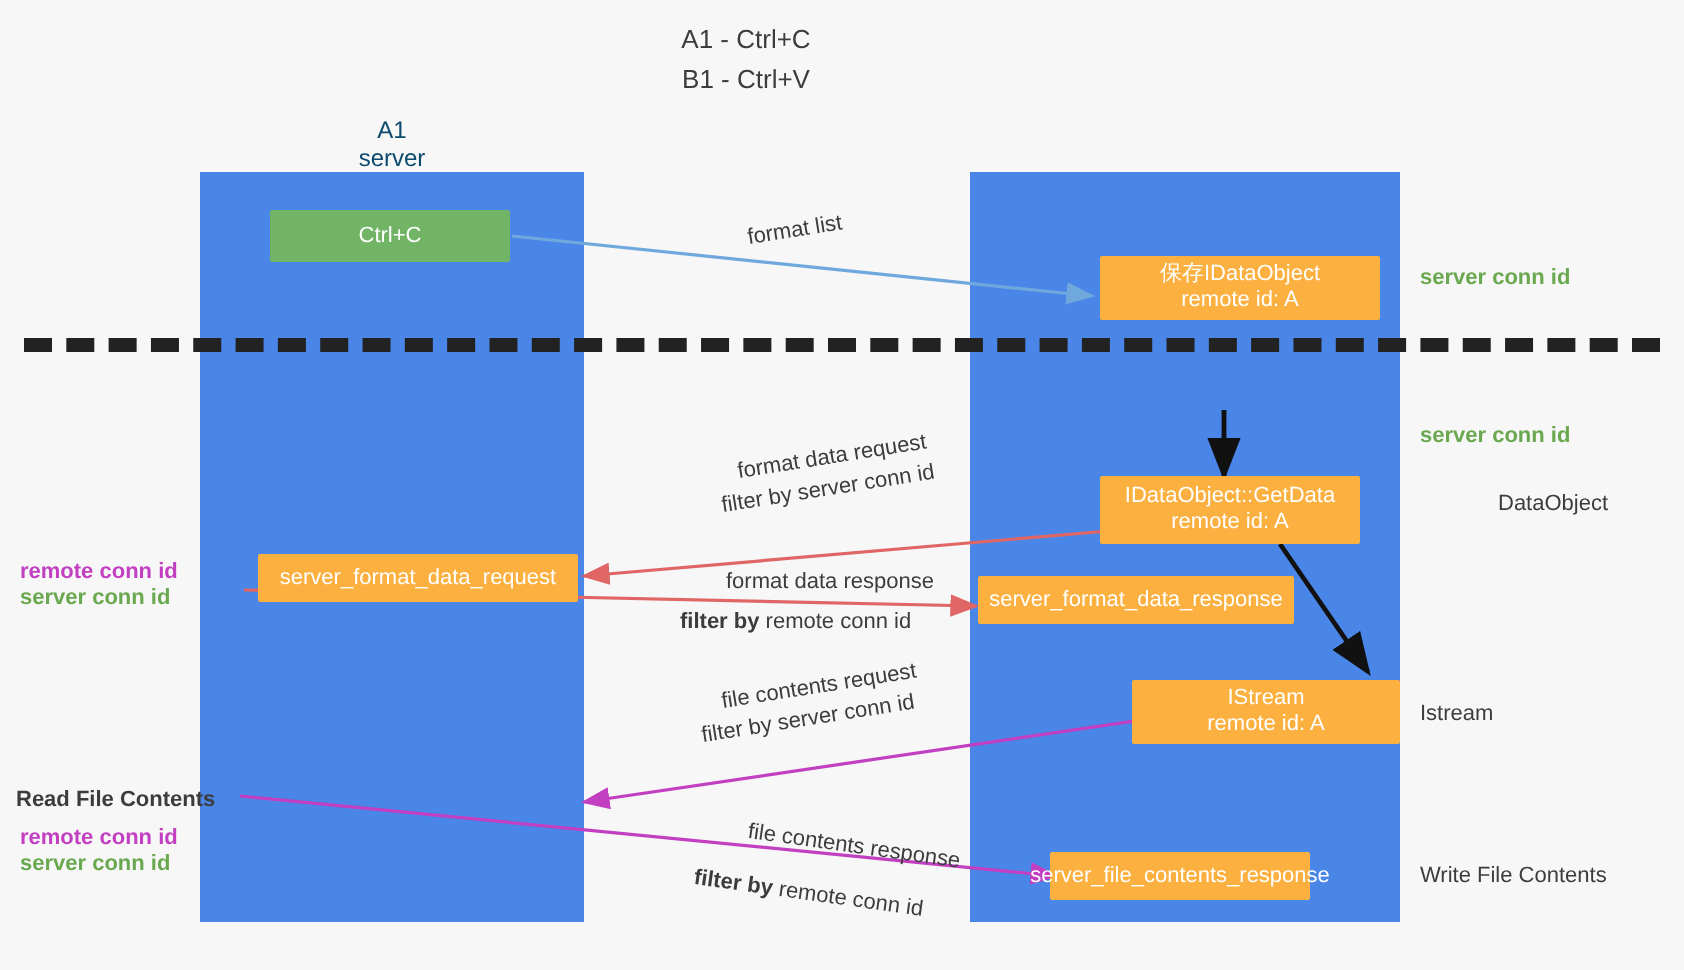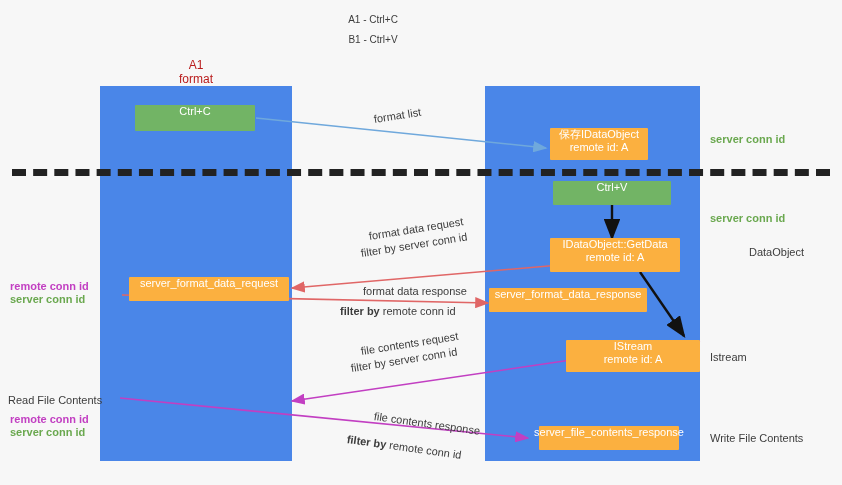--- a/index.html
+++ b/index.html
@@ -8,46 +8,46 @@
     background:#f7f7f7;
     font-family:"Liberation Sans","DejaVu Sans",sans-serif;
     color:#333;
     overflow:hidden;
   }
   #stage{position:relative;width:842px;height:485px;}
 
   
   .title{
     position:absolute;left:0;top:10px;width:746px;
-    text-align:center;font-size:10px;color:#3c3c3c;line-height:20px;
+    text-align:center;font-size:13px;color:#3c3c3c;line-height:20px;
   }
 
   
   .lane-head{
-    position:absolute;text-align:center;font-size:12px;color:#b91c1c;
+    position:absolute;text-align:center;font-size:12px;color:#0c4a6e;
     line-height:14px;width:200px;
   }
   .lane-head .big{display:block;}
   .lane-head .sub{display:block;}
 
   
   .lane{position:absolute;top:86px;height:375px;background:#4a86e8;}
   #lane-a{left:100px;width:192px;}
   #lane-b{left:485px;width:215px;}
 
   
   .dashed{
     position:absolute;left:12px;top:169px;width:818px;height:0;
     border-top:7px dashed #222;
   }
 
   
   .box{
     position:absolute;box-sizing:border-box;
-    display:flex;align-items:center;
+    display:flex;align-items:center;justify-content:center;
     flex-direction:column;
     color:#fff;font-size:11px;line-height:13px;text-align:center;
     border-radius:1px;
   }
   .box.green{background:#6aa84f;background:#72b465;}
   .box.orange{background:#f6b26b;background:#fbb040;}
   .box span{display:block;}
 
   
   svg.overlay{position:absolute;left:0;top:0;width:842px;height:485px;}
@@ -67,21 +67,21 @@
 
 <div id="stage">
 
   <div class="title">
     <div>A1 - Ctrl+C</div>
     <div>B1 - Ctrl+V</div>
   </div>
 
   <div class="lane-head" style="left:96px;top:58px;">
     <span class="big">A1</span>
-    <span class="sub">format</span>
+    <span class="sub">server</span>
   </div>
   <div class="lane-head" style="left:492px;top:58px;">
   </div>
 
   <div class="lane" id="lane-a"></div>
   <div class="lane" id="lane-b"></div>
 
   <svg class="overlay">
     <defs>
       <marker id="ah-blue" markerWidth="9" markerHeight="7" refX="8" refY="3.5" orient="auto">
@@ -112,49 +112,46 @@
 
     <line x1="120" y1="398" x2="528" y2="438" stroke="#c23fc2" stroke-width="1.6" marker-end="url(#ah-mag)"></line>
   </svg>
 
   <div class="dashed"></div>
 
   <div class="box green" style="left:135px;top:105px;width:120px;height:26px;">
     <span>Ctrl+C</span>
   </div>
 
-  <div class="box orange" style="left:550px;top:128px;width:98px;height:32px;">
+  <div class="box orange" style="left:550px;top:128px;width:140px;height:32px;">
     <span>保存IDataObject</span>
     <span>remote id: A</span>
   </div>
 
-  <div class="box green" style="left:553px;top:181px;width:118px;height:24px;">
-    <span>Ctrl+V</span>
-  </div>
 
   <div class="box orange" style="left:550px;top:238px;width:130px;height:34px;">
     <span>IDataObject::GetData</span>
     <span>remote id: A</span>
   </div>
 
   <div class="box orange" style="left:489px;top:288px;width:158px;height:24px;">
     <span>server_format_data_response</span>
   </div>
 
   <div class="box orange" style="left:129px;top:277px;width:160px;height:24px;">
     <span>server_format_data_request</span>
   </div>
 
   <div class="box orange" style="left:566px;top:340px;width:134px;height:32px;">
     <span>IStream</span>
     <span>remote id: A</span>
   </div>
 
 
-  <div class="box orange" style="left:525px;top:426px;width:140px;height:24px;margin-left:14px;">
+  <div class="box orange" style="left:525px;top:426px;width:130px;height:24px;">
     <span>server_file_contents_response</span>
   </div>
 
   <div class="lbl rot-up" style="left:375px;top:112px;">format list</div>
 
   <div class="lbl rot-up" style="left:370px;top:229px;">format data request</div>
   <div class="lbl rot-up" style="left:362px;top:246px;">
     <span style="display:inline">filter by </span><span class="green-t" style="display:inline">server conn id</span>
   </div>
 
@@ -169,21 +166,21 @@
   </div>
 
   <div class="lbl rot-dn" style="left:375px;top:409px;">file contents response</div>
   <div class="lbl rot-dn" style="left:348px;top:432px;">
     <span style="display:inline;font-weight:bold">filter by </span><span class="purple-t" style="display:inline">remote conn id</span>
   </div>
 
   <div class="lbl purple-t" style="left:10px;top:279px;">remote conn id</div>
   <div class="lbl green-t" style="left:10px;top:292px;">server conn id</div>
 
-  <div class="lbl" style="left:8px;top:393px;">Read File Contents</div>
+  <div class="lbl" style="left:8px;top:393px;font-weight:bold;">Read File Contents</div>
   <div class="lbl purple-t" style="left:10px;top:412px;">remote conn id</div>
   <div class="lbl green-t" style="left:10px;top:425px;">server conn id</div>
 
   <div class="lbl green-t" style="left:710px;top:132px;">server conn id</div>
   <div class="lbl green-t" style="left:710px;top:211px;">server conn id</div>
   <div class="lbl" style="left:710px;top:245px;margin-left:39px;">DataObject</div>
   <div class="lbl" style="left:710px;top:350px;">Istream</div>
   <div class="lbl" style="left:710px;top:431px;">Write File Contents</div>
 
 </div>

